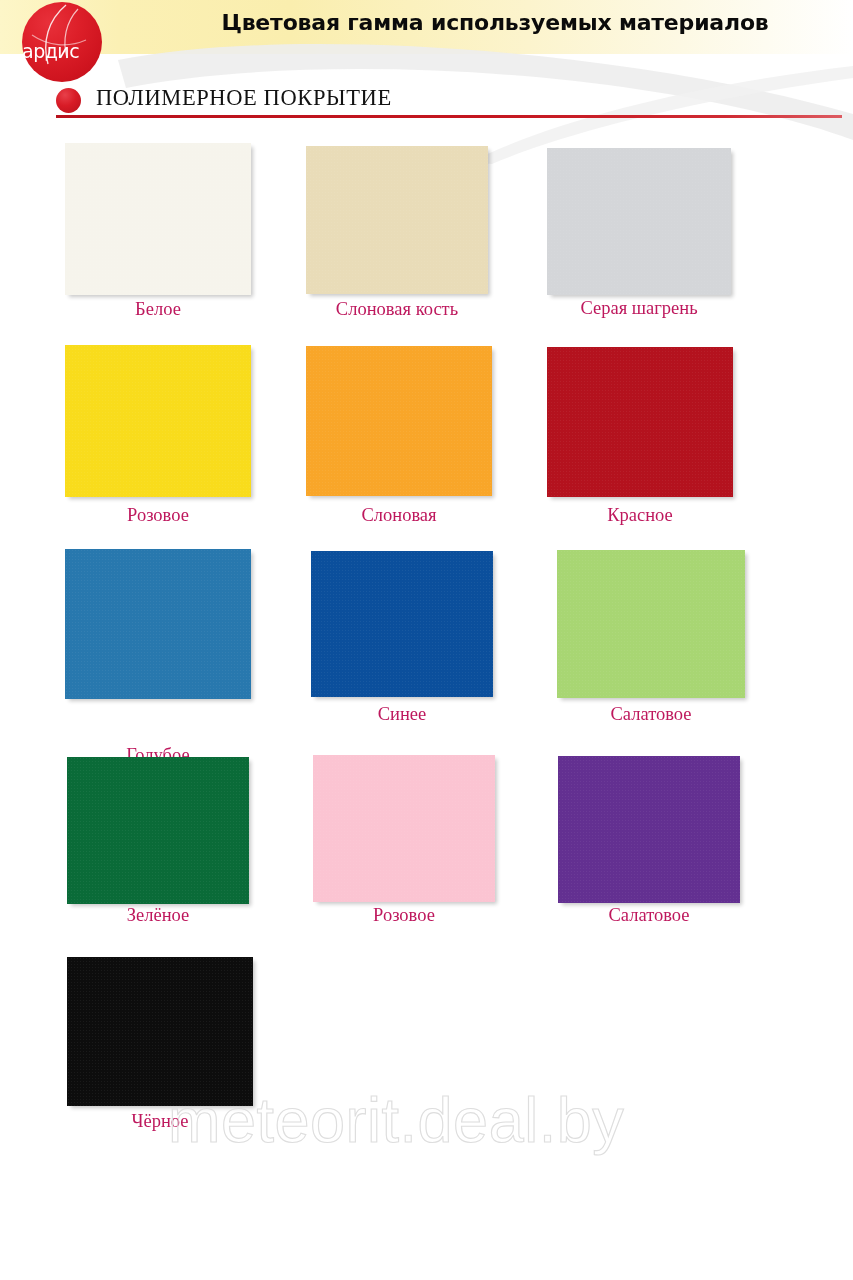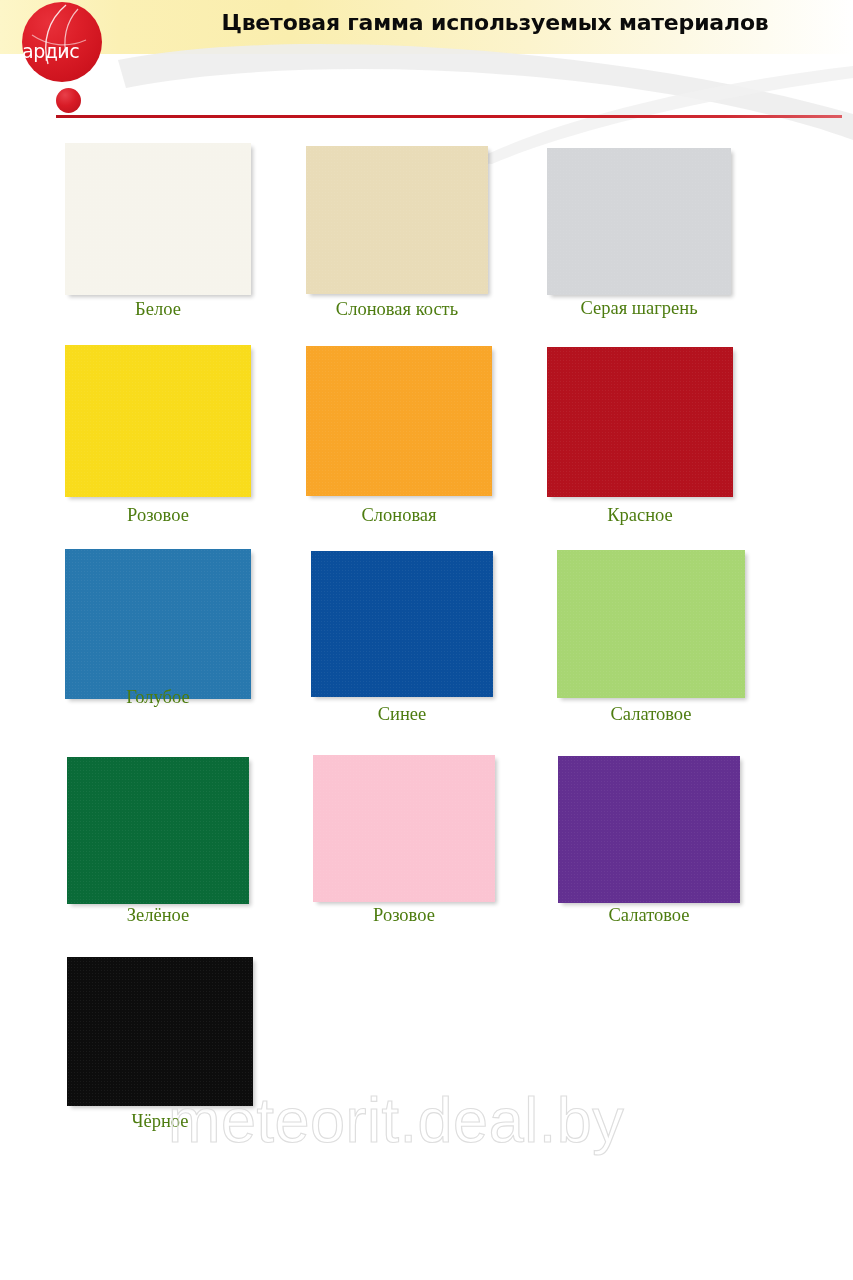--- a/index.html
+++ b/index.html
@@ -123,21 +123,21 @@
       radial-gradient(rgba(255,255,255,0.055) 0.6px, transparent 0.7px),
       radial-gradient(rgba(0,0,0,0.035) 0.6px, transparent 0.7px);
     background-size: 3px 3px, 4px 4px;
     background-position: 0 0, 1px 2px;
   }
   .swatch-label {
     position: absolute;
     text-align: center;
     font-family: "Liberation Serif", serif;
     font-size: 18.5px;
-    color: #4d7c0f;
+    color: #be185d;
     white-space: nowrap;
     line-height: 1;
   }
 
   
   #watermark {
     position: absolute;
     left: 168px; top: 1084px;
     font-family: Liberation Sans, sans-serif;
     font-size: 63px;
@@ -166,20 +166,21 @@
     <path d="M56 7 C44 20 40 38 45 56" fill="none" stroke="#ffffff" stroke-width="1.2" opacity="0.7"></path>
     <path d="M10 33 C26 44 46 46 64 38" fill="none" stroke="#ffffff" stroke-width="1.2" opacity="0.55"></path>
   </svg>
   <div class="wordmark">ардис</div>
 </div>
 
 <div id="header-title">Цветовая гамма используемых материалов</div>
 
 <div id="section-heading">
   <div id="section-bullet"></div>
+  <div id="section-label">ПОЛИМЕРНОЕ ПОКРЫТИЕ</div>
 </div>
 <div id="section-rule"></div>
 
 <div id="swatch-grid">
     <div class="swatch-cell" style="left: 0px; top: 0px;">
       <div class="swatch-chip" style="position: absolute; left: 65px; top: 143px; width: 186px; height: 152px; background: rgb(246, 244, 236);"></div>
       <div class="swatch-label" style="left: 65px; top: 300px; width: 186px;">Белое</div>
     </div>
     <div class="swatch-cell" style="left: 0px; top: 0px;">
       <div class="swatch-chip" style="position: absolute; left: 306px; top: 146px; width: 182px; height: 148px; background: rgb(233, 220, 184);"></div>
@@ -196,21 +197,21 @@
     <div class="swatch-cell" style="left: 0px; top: 0px;">
       <div class="swatch-chip" style="position: absolute; left: 306px; top: 346px; width: 186px; height: 150px; background: rgb(249, 166, 41);"></div>
       <div class="swatch-label" style="left: 306px; top: 506px; width: 186px;">Слоновая</div>
     </div>
     <div class="swatch-cell" style="left: 0px; top: 0px;">
       <div class="swatch-chip" style="position: absolute; left: 547px; top: 347px; width: 186px; height: 150px; background: rgb(180, 18, 30);"></div>
       <div class="swatch-label" style="left: 547px; top: 506px; width: 186px;">Красное</div>
     </div>
     <div class="swatch-cell" style="left: 0px; top: 0px;">
       <div class="swatch-chip" style="position: absolute; left: 65px; top: 549px; width: 186px; height: 150px; background: rgb(40, 120, 174);"></div>
-      <div class="swatch-label" style="left: 65px; top: 688px; width: 186px;">Голубое</div>
+      <div class="swatch-label" style="left: 65px; top: 746px; width: 186px;">Голубое</div>
     </div>
     <div class="swatch-cell" style="left: 0px; top: 0px;">
       <div class="swatch-chip" style="position: absolute; left: 311px; top: 551px; width: 182px; height: 146px; background: rgb(11, 79, 156);"></div>
       <div class="swatch-label" style="left: 311px; top: 705px; width: 182px;">Синее</div>
     </div>
     <div class="swatch-cell" style="left: 0px; top: 0px;">
       <div class="swatch-chip" style="position: absolute; left: 557px; top: 550px; width: 188px; height: 148px; background: rgb(168, 214, 115);"></div>
       <div class="swatch-label" style="left: 557px; top: 705px; width: 188px;">Салатовое</div>
     </div>
     <div class="swatch-cell" style="left: 0px; top: 0px;">

